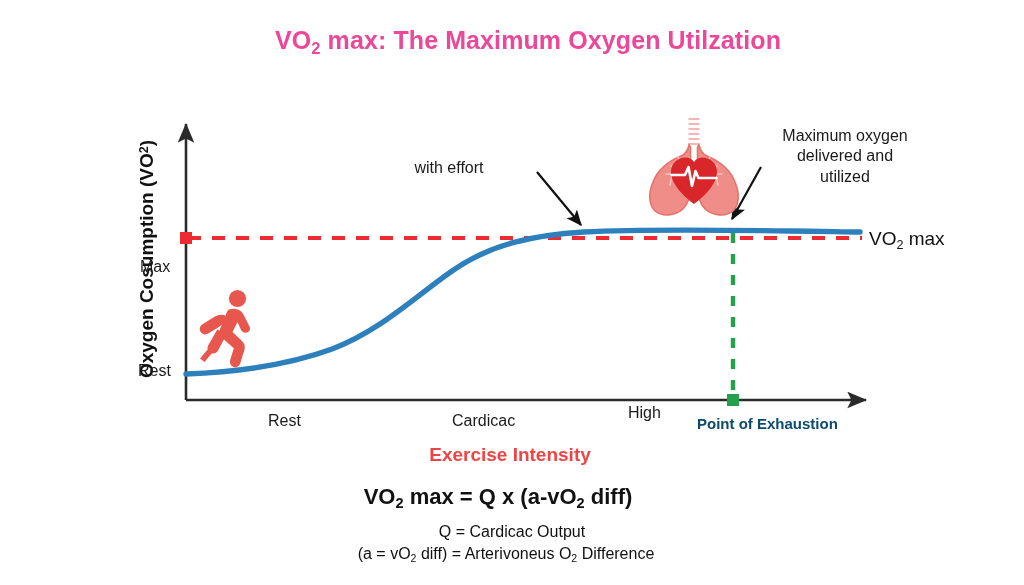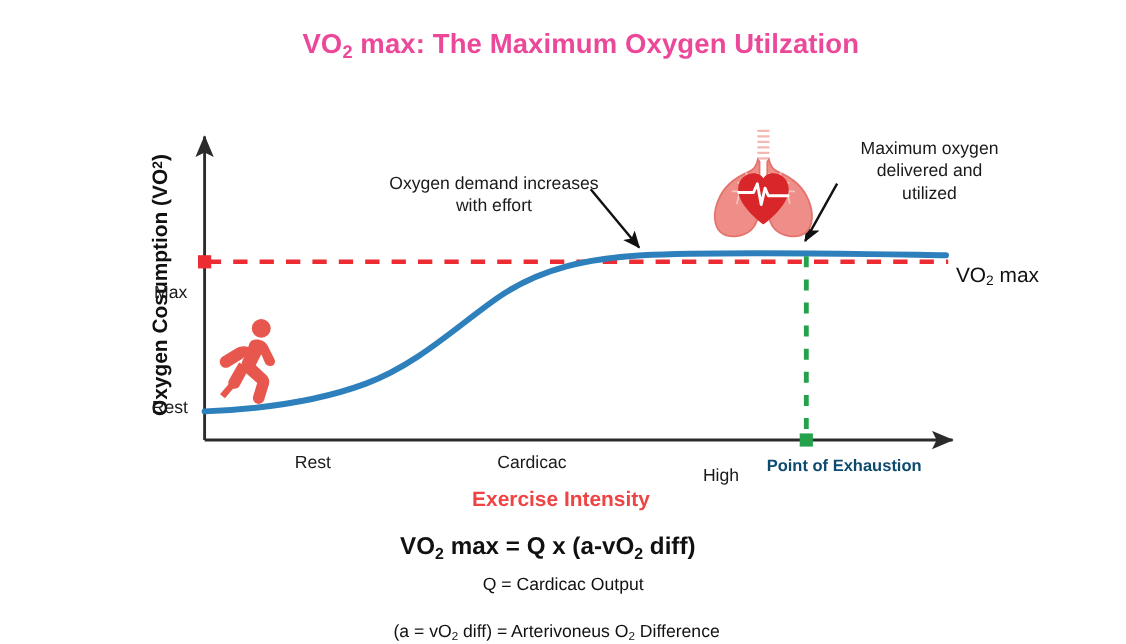--- a/index.html
+++ b/index.html
@@ -68,21 +68,21 @@
   .tick-label {
     font-size: 16px;
     color: #1a1a1a;
     white-space: nowrap;
   }
   #ytick-max  { left: 140px; top: 258px; }
   #ytick-rest { left: 138px; top: 362px; }
 
   #xtick-rest     { left: 268px; top: 412px; }
   #xtick-moderate { left: 452px; top: 412px; }
-  #xtick-high     { left: 628px; top: 424px; margin-left: 11px; }
+  #xtick-high     { left: 628px; top: 404px; }
 
   #point-of-exhaustion-label {
     left: 697px;
     top: 415px;
     font-size: 15px;
     font-weight: 600;
     color: #0c4a6e;
     white-space: nowrap;
   }
 
@@ -94,21 +94,20 @@
   }
   #annotation-demand   { left: 334px; top: 158px; width: 230px; }
   #annotation-maximum  { left: 760px; top: 126px; width: 170px; }
 
   #vo2max-line-label {
     left: 869px;
     top: 228px;
     font-size: 19px;
     color: #111111;
     white-space: nowrap;
-    margin-top: 12px;
   }
 
   
   #formula-main {
     left: 0;
     top: 484px;
     width: 996px;
     text-align: center;
     font-size: 22px;
     font-weight: 600;
@@ -121,21 +120,20 @@
     font-size: 16px;
     color: #111111;
   }
   #formula-avo2 {
     left: 0;
     top: 545px;
     width: 1012px;
     text-align: center;
     font-size: 16px;
     color: #111111;
-    margin-top: 21px;
   }
 
   
   #plot-svg, #runner-svg, #lungs-svg {
     position: absolute;
     pointer-events: none;
   }
   #plot-svg  { left: 0;   top: 0;   width: 1024px; height: 585px; }
   #runner-svg{ left: 196px; top: 288px; width: 68px; height: 80px; }
   #lungs-svg { left: 645px; top: 116px; width: 98px; height: 104px; }
@@ -276,21 +274,20 @@
   <div class="abs tick-label" id="ytick-max">Max</div>
   <div class="abs tick-label" id="ytick-rest">Rest</div>
 
   <div class="abs tick-label" id="xtick-rest">Rest</div>
   <div class="abs tick-label" id="xtick-moderate">Cardicac</div>
   <div class="abs tick-label" id="xtick-high">High</div>
 
   <div class="abs" id="point-of-exhaustion-label">Point of Exhaustion</div>
 
   <div class="abs annotation" id="annotation-demand">
-    <div>Oxygen demand increases</div>
     <div>with effort</div>
   </div>
 
   <div class="abs annotation" id="annotation-maximum">
     <div>Maximum oxygen</div>
     <div>delivered and</div>
     <div>utilized</div>
   </div>
 
   <div class="abs" id="vo2max-line-label">

